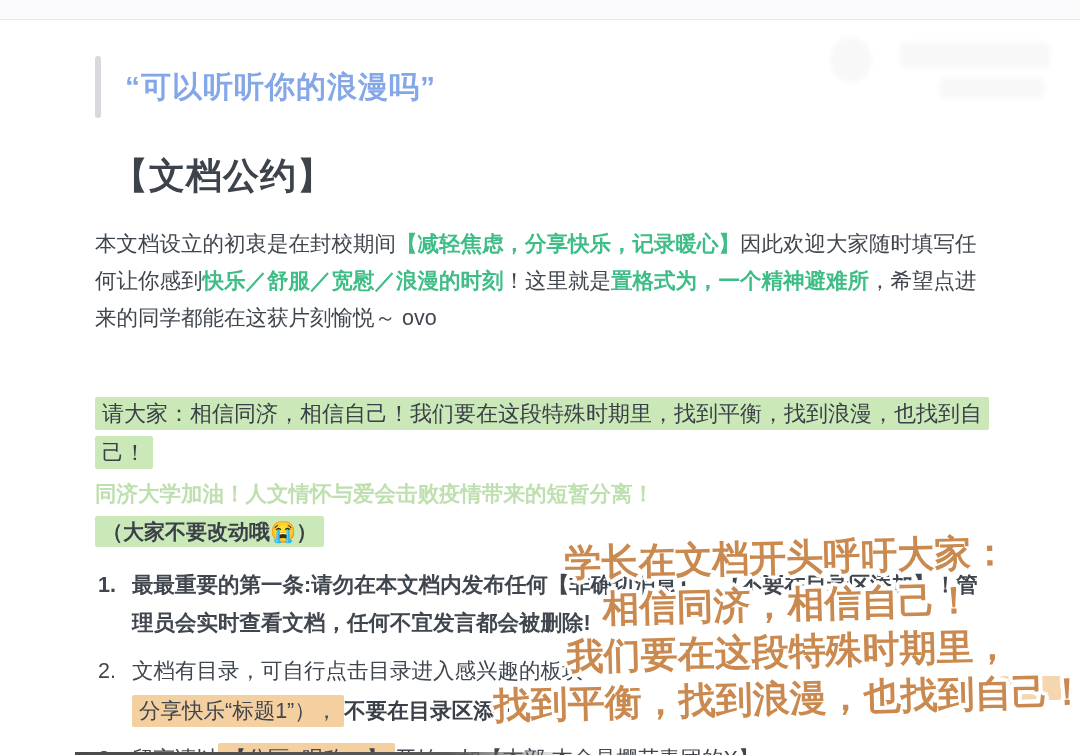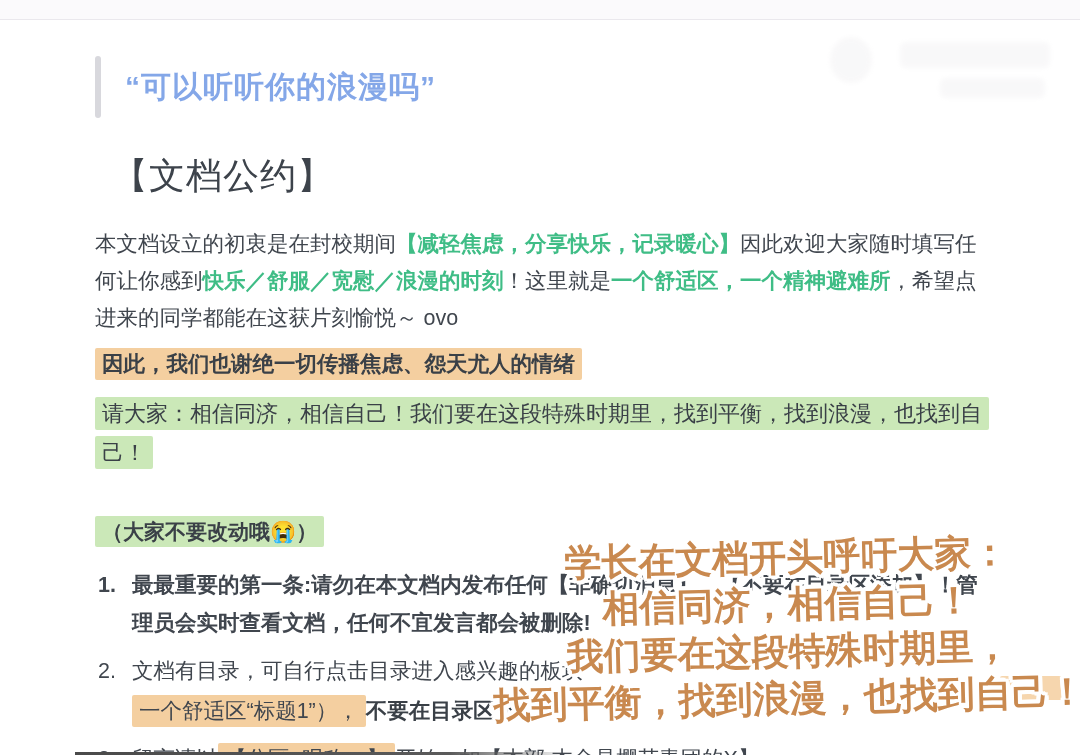--- a/index.html
+++ b/index.html
@@ -27,21 +27,21 @@
   .watermark .blob{position:absolute;background:#d9d6dc;border-radius:6px;}
   .watermark .b1{left:0;top:5px;width:42px;height:46px;border-radius:50%;}
   .watermark .b2{left:70px;top:10px;width:150px;height:26px;}
   .watermark .b3{left:110px;top:46px;width:105px;height:20px;}
 
   .quote-block{position:absolute;left:95px;top:56px;display:flex;align-items:center;}
   .quote-bar{width:6px;height:62px;background:#d8d8dd;border-radius:3px;margin-right:24px;}
   .quote-title{font-size:30px;font-weight:bold;color:var(--blue-title,#84a7e8);letter-spacing:1px;}
 
   .doc-heading{
-    position:absolute;left:112px;top:152px;font-size:36px;font-weight:normal;
+    position:absolute;left:112px;top:152px;font-size:36px;font-weight:bold;
     color:var(--heading-dark,#3d434b);letter-spacing:1px;
   }
 
   .intro{
     position:absolute;left:95px;top:226px;width:893px;
     font-size:21.5px;line-height:37px;color:var(--body-dark,#40464e);
   }
   .g{color:var(--green-text,#3fbd86);font-weight:bold;}
 
   .mark{padding:4px 7px;border-radius:2px;-webkit-box-decoration-break:clone;box-decoration-break:clone;}
@@ -102,37 +102,37 @@
     <div class="blob b3"></div>
   </div>
 
   <div class="quote-block">
     <div class="quote-bar"></div>
     <div class="quote-title">“可以听听你的浪漫吗”</div>
   </div>
 
   <h1 class="doc-heading">【文档公约】</h1>
 
-  <p class="intro"><span>本文档设立的初衷是在封校期间</span><span class="g">【减轻焦虑，分享快乐，记录暖心】</span><span>因此欢迎大家随时填写任何让你感到</span><span class="g">快乐／舒服／宽慰／浪漫的时刻</span><span>！这里就是</span><span class="g">一个舒适区，一个精神避难所</span><span>，希望点进来的同学都能在这获片刻愉悦～ ovo</span></p>
+  <p class="intro"><span>本文档设立的初衷是在封校期间</span><span class="g">【减轻焦虑，分享快乐，记录暖心】</span><span>因此欢迎大家随时填写任何让你感到</span><span class="g">快乐／舒服／宽慰／浪漫的时刻</span><span>！这里就是</span><span class="g">置格式为，一个精神避难所</span><span>，希望点进来的同学都能在这获片刻愉悦～ ovo</span></p>
 
-  <div class="rule-anxiety"><span class="mark tan">因此，我们也谢绝一切传播焦虑、怨天尤人的情绪</span></div>
 
   <div class="rule-believe"><span class="mark green">请大家：相信同济，相信自己！我们要在这段特殊时期里，找到平衡，找到浪漫，也找到自己！</span></div>
 
+  <p class="cheer">同济大学加油！人文情怀与爱会击败疫情带来的短暂分离！</p>
 
   <div class="no-edit"><span class="mark green">（大家不要改动哦😭）</span></div>
 
   <ol class="rules-list">
     <li class="rule-item bold">
       <span class="num">1.</span>
       <div class="body">最最重要的第一条:请勿在本文档内发布任何【非确切消息】、【不要在目录区添加】！管理员会实时查看文档，任何不宜发言都会被删除!</div>
     </li>
     <li class="rule-item i2">
       <span class="num">2.</span>
-      <div class="body"><span>文档有目录，可自行点击目录进入感兴趣的板块</span><br><span class="mark tan">一个舒适区“标题1”），</span><span class="b">不要在目录区添加</span></div>
+      <div class="body"><span>文档有目录，可自行点击目录进入感兴趣的板块</span><br><span class="mark tan">分享快乐“标题1”），</span><span class="b">不要在目录区添加</span></div>
     </li>
     <li class="rule-item">
       <span class="num">3.</span>
       <div class="body"><span>留言请以</span><span class="mark tan">【分区+昵称：】</span><span>开始，如【本部 本命是樱花青团的X】</span></div>
     </li>
   </ol>
 
   <div class="frag-patch"></div>
 
   <div class="caption">

